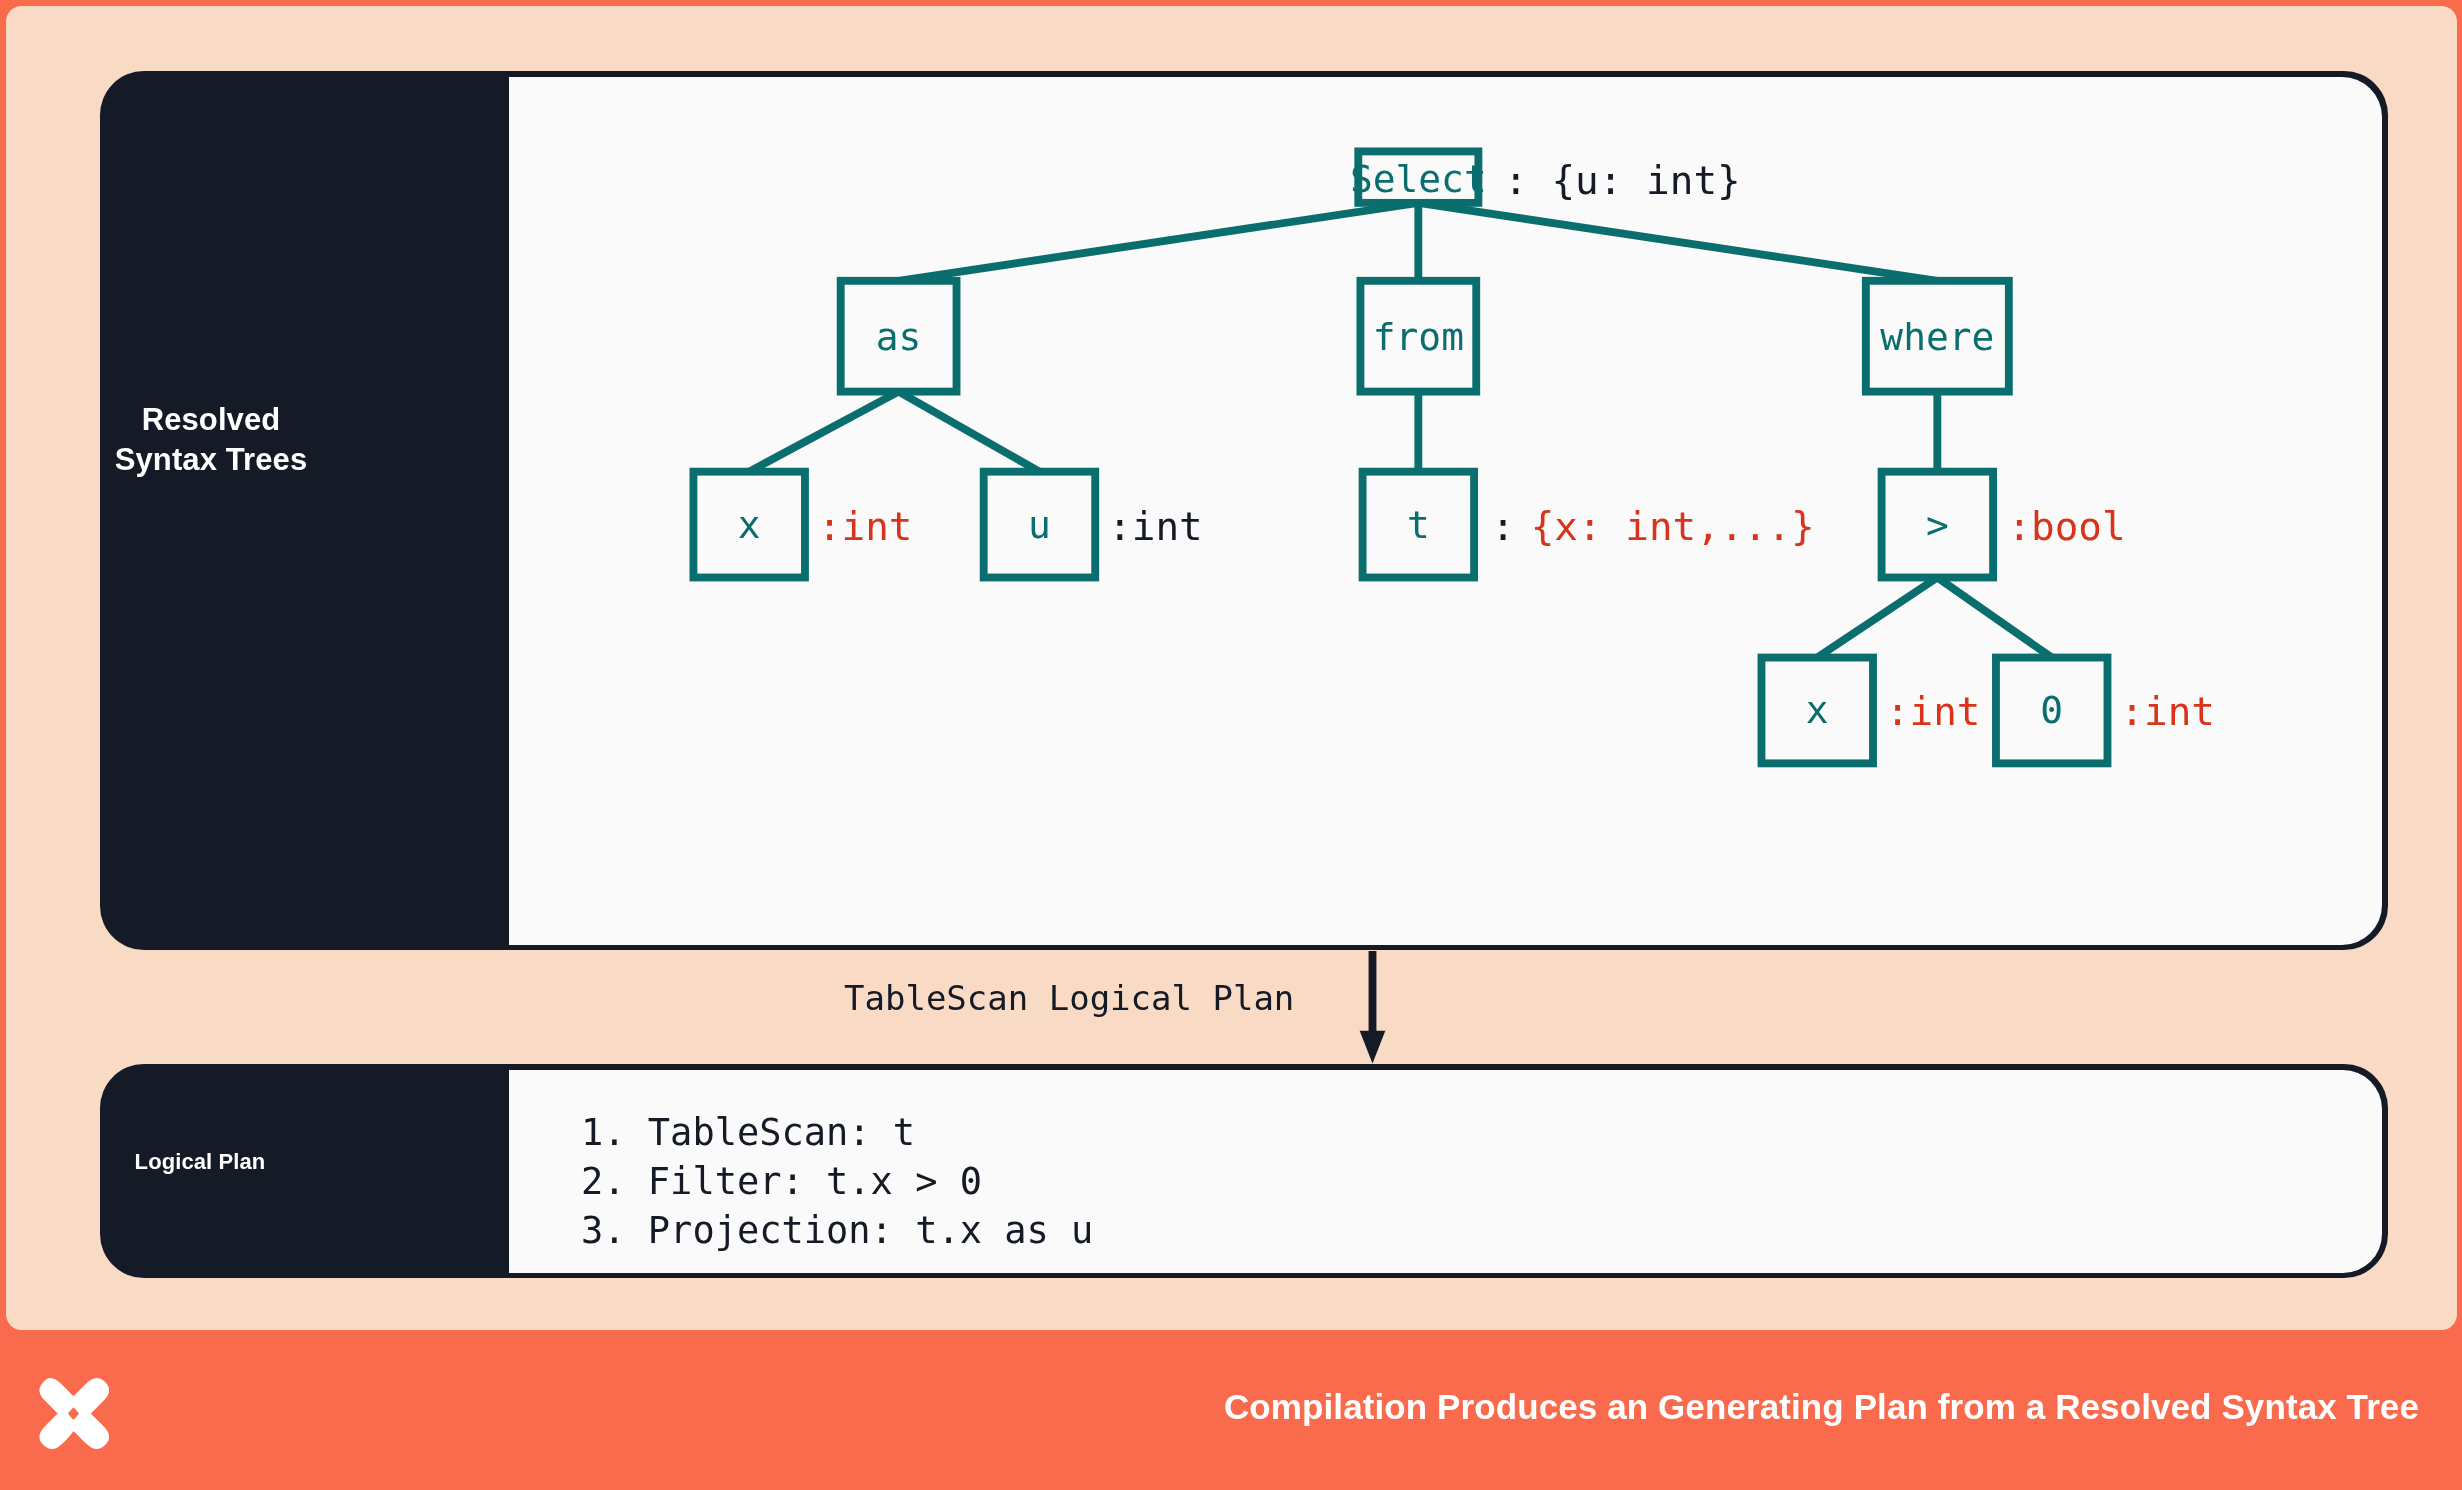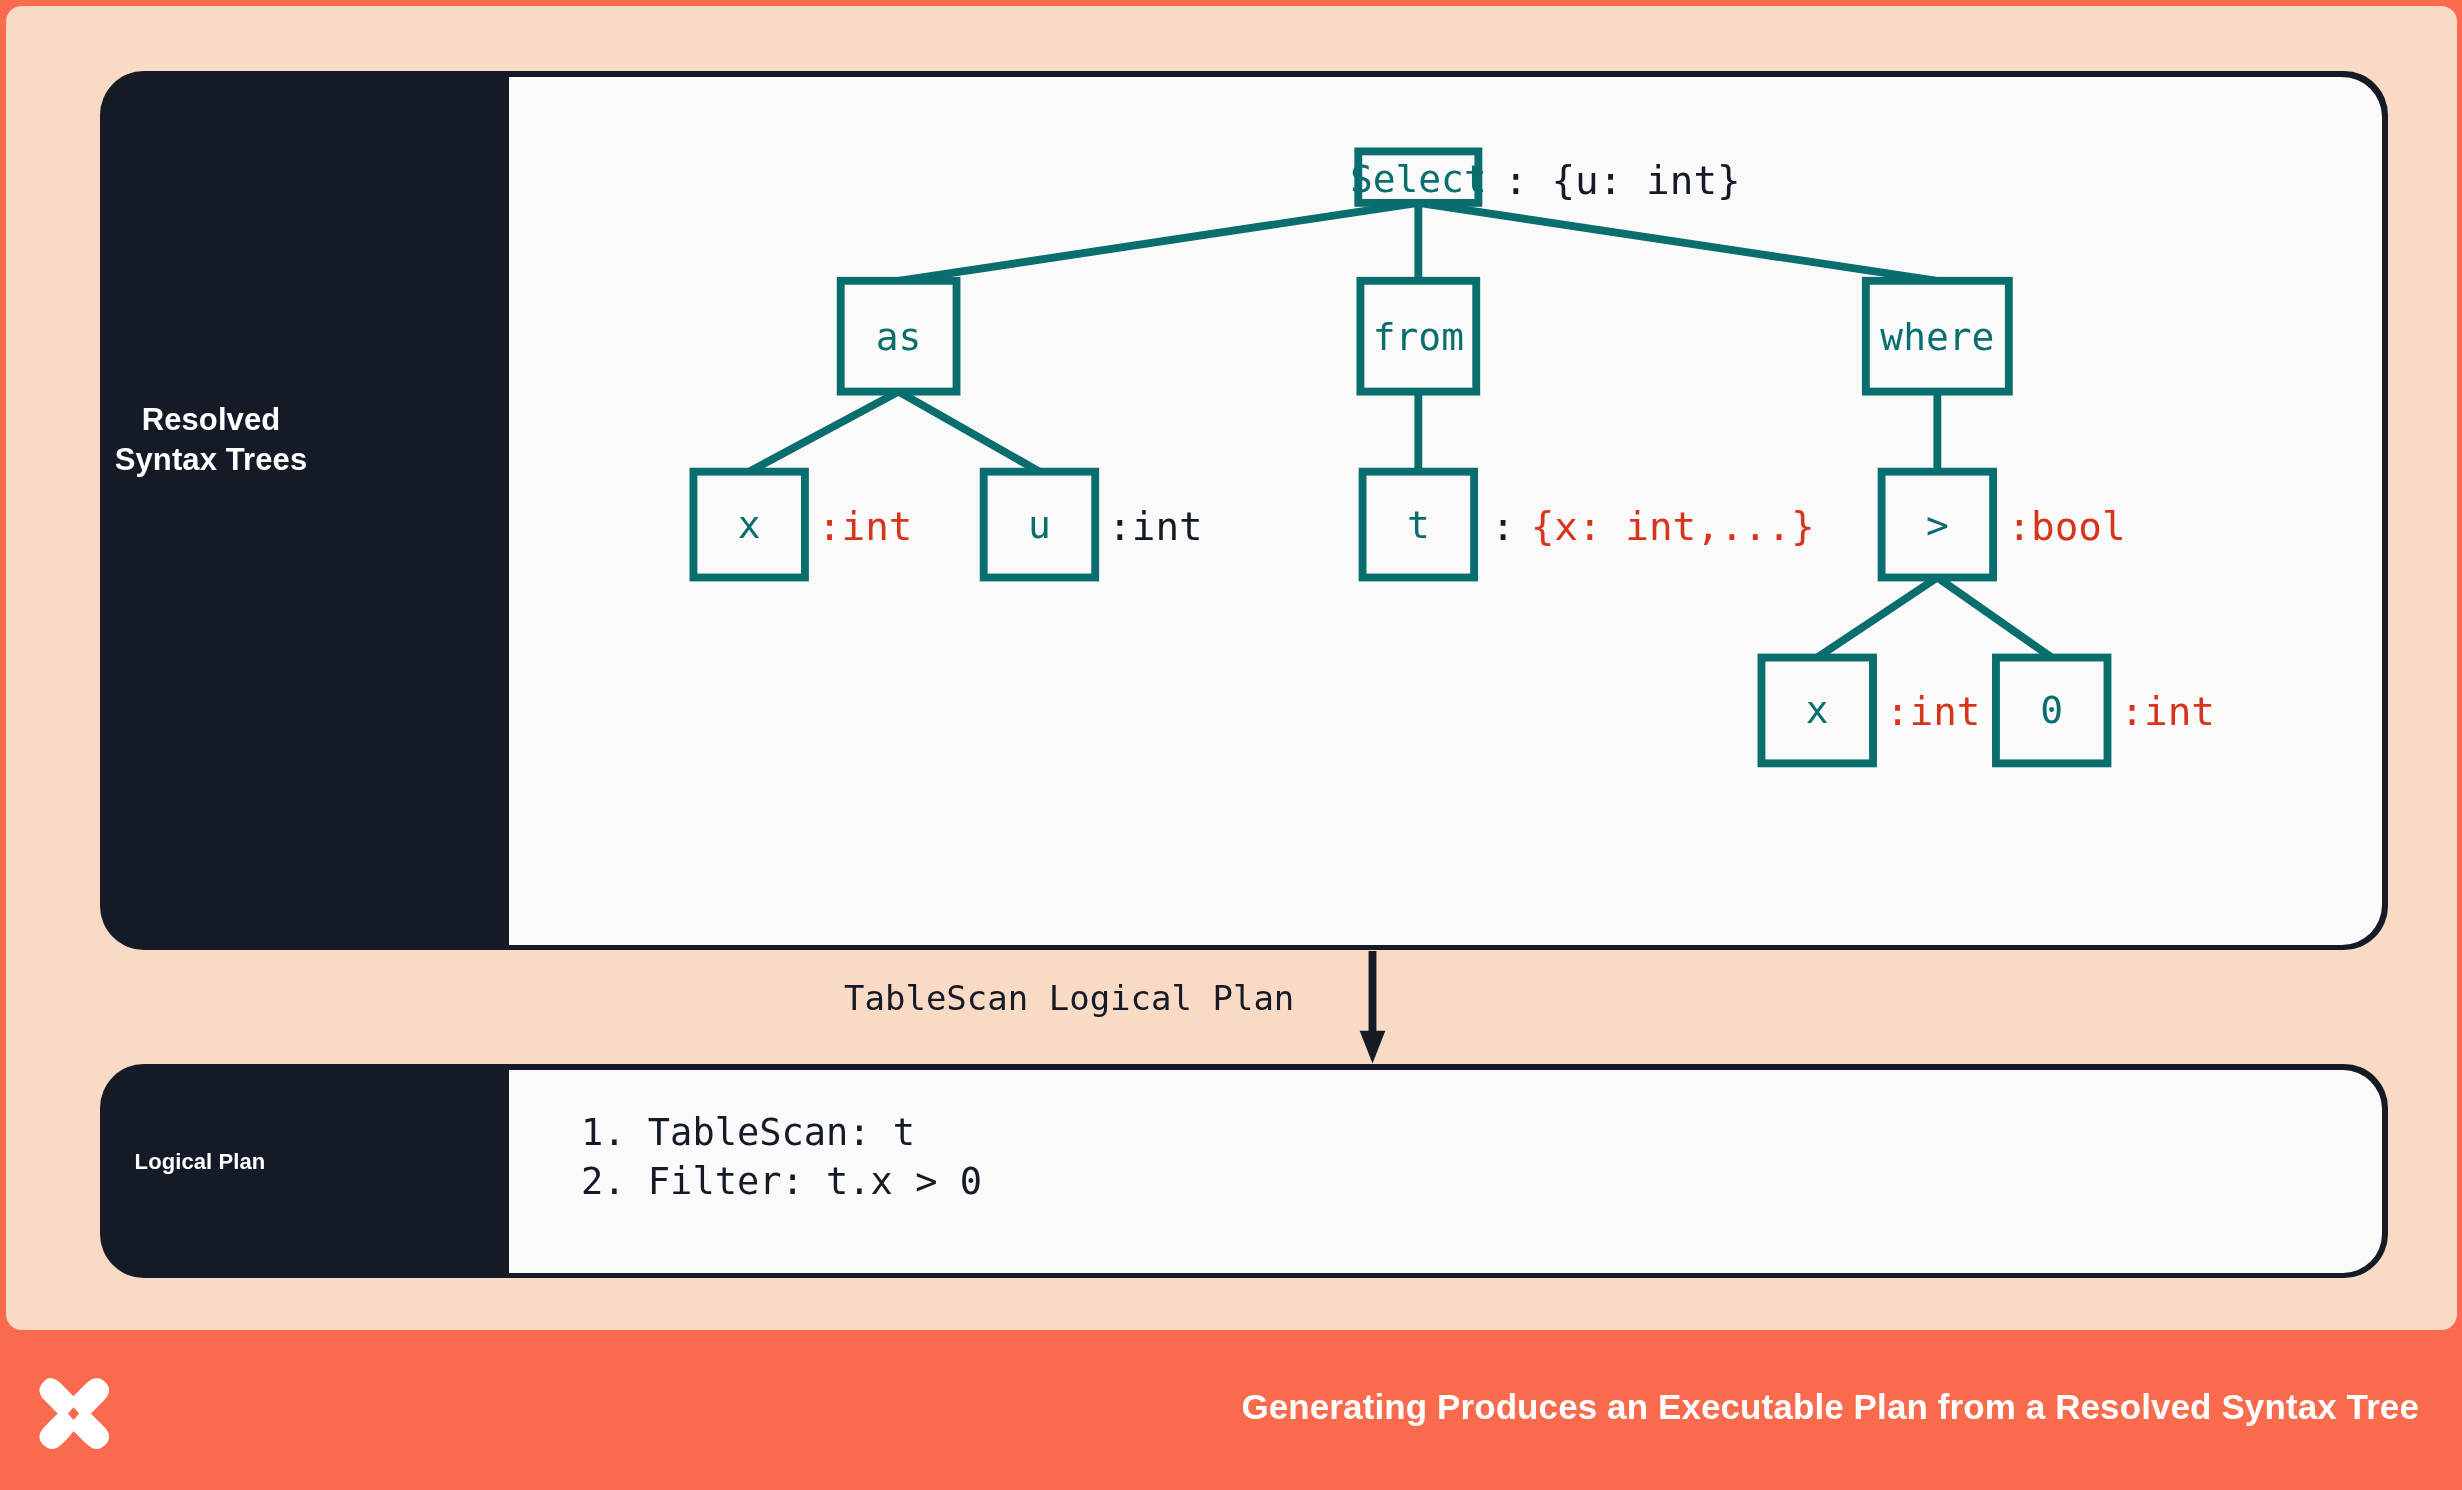--- a/index.html
+++ b/index.html
@@ -184,24 +184,25 @@
     <polygon points="20,158 2,112 38,112" fill="#141A26"></polygon>
   </svg>
 
   <div class="panel panel-bot"></div>
   <div class="panel-label label-bot">Logical Plan</div>
   <div class="panel-body body-bot"></div>
 
   <div class="plan-list">
     <div>1. TableScan: t</div>
     <div>2. Filter: t.x &gt; 0</div>
+    <div>3. Projection: t.x as u</div>
   </div>
 
   <div class="footer">
     <svg class="logo" viewBox="0 0 100 100">
       <path fill="#FFFFFF" d="M12 10 C4 18 6 26 14 34 C26 46 30 50 30 50 C30 50 26 54 14 66 C6 74 4 82 12 90 C20 98 28 96 36 88 C48 76 50 72 50 72 C50 72 54 76 66 88 C74 96 82 98 90 90 C98 82 96 74 88 66 C76 54 72 50 72 50 C72 50 76 46 88 34 C96 26 98 18 90 10 C82 2 74 4 66 12 C54 24 50 28 50 28 C50 28 46 24 34 12 C26 4 18 2 12 10 Z"></path>
       <path fill="#FA6A4C" d="M50 42 C54 46 57 50 57 50 C57 50 54 54 50 58 C46 54 43 50 43 50 C43 50 46 46 50 42 Z"></path>
     </svg>
-    <div class="footer-title">Generating Produces an Executable Plan from a Resolved Syntax Tree</div>
+    <div class="footer-title">Compilation Produces an Generating Plan from a Resolved Syntax Tree</div>
   </div>
 
 </div>
 
 
 </body></html>

